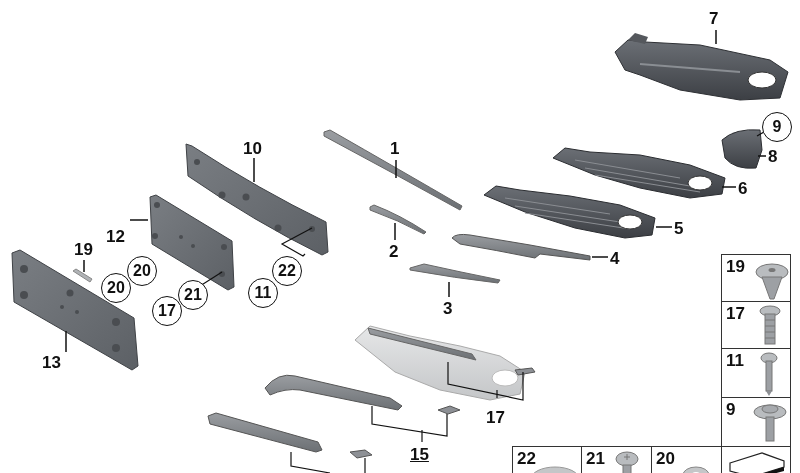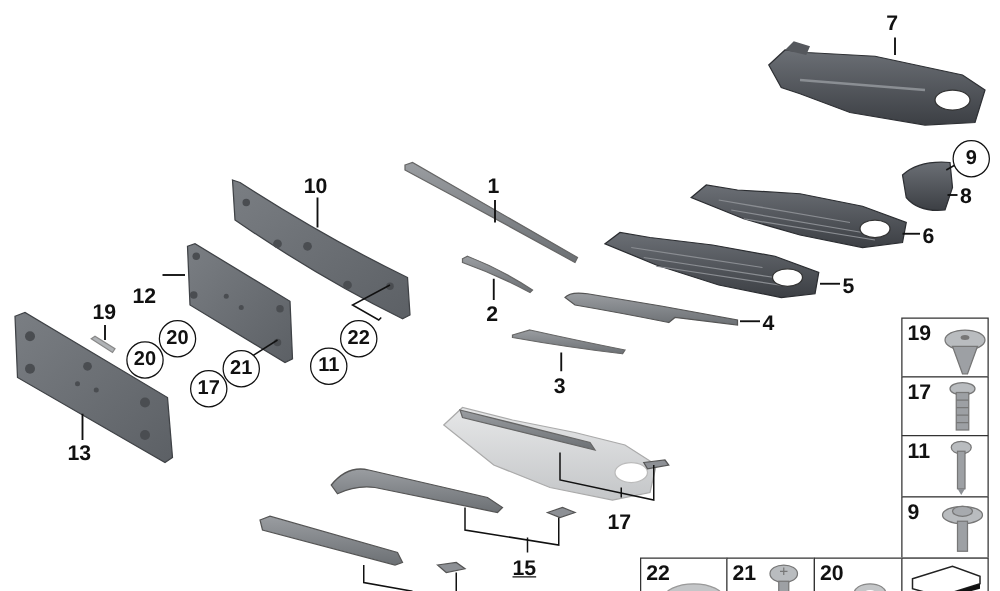--- a/index.html
+++ b/index.html
@@ -152,21 +152,21 @@
 <span class="lbl" style="left:768px;top:148px;">8</span>
 <span class="lbl" style="left:738px;top:180px;">6</span>
 <span class="lbl" style="left:674px;top:220px;">5</span>
 <span class="lbl" style="left:610px;top:250px;">4</span>
 <span class="lbl" style="left:390px;top:140px;">1</span>
 <span class="lbl" style="left:389px;top:243px;">2</span>
 <span class="lbl" style="left:443px;top:300px;">3</span>
 <span class="lbl" style="left:243px;top:140px;">10</span>
 <span class="lbl" style="left:106px;top:228px;">12</span>
 <span class="lbl" style="left:74px;top:241px;">19</span>
-<span class="lbl" style="left:54px;top:354px;">13</span>
+<span class="lbl" style="left:42px;top:354px;">13</span>
 <span class="lbl" style="left:486px;top:409px;">17</span>
 <span class="lbl" style="left:410px;top:446px;text-decoration:underline;">15</span>
 
 <span class="circ" style="left:762px;top:112px;">9</span>
 <span class="circ" style="left:272px;top:256px;">22</span>
 <span class="circ" style="left:248px;top:278px;">11</span>
 <span class="circ" style="left:127px;top:256px;">20</span>
 <span class="circ" style="left:101px;top:273px;">20</span>
 <span class="circ" style="left:178px;top:280px;">21</span>
 <span class="circ" style="left:152px;top:296px;">17</span>

